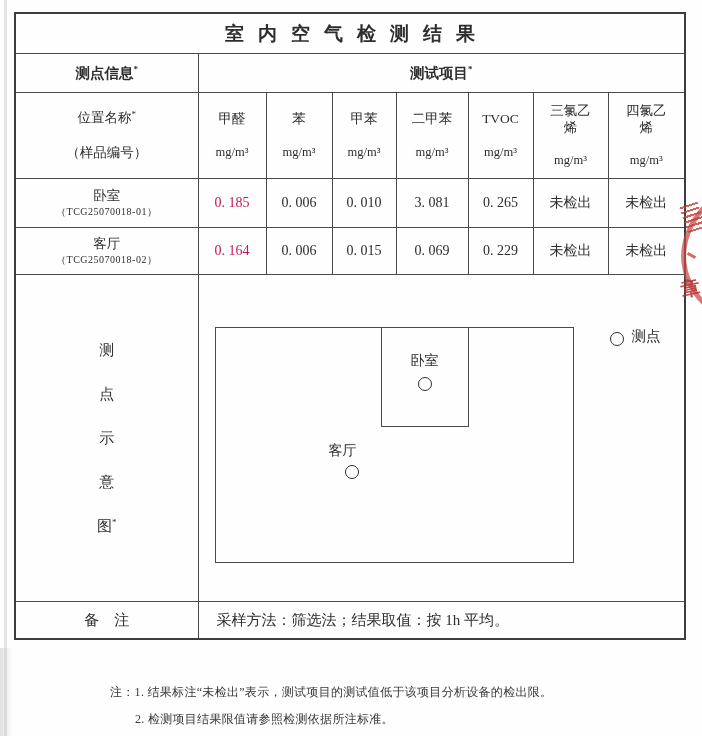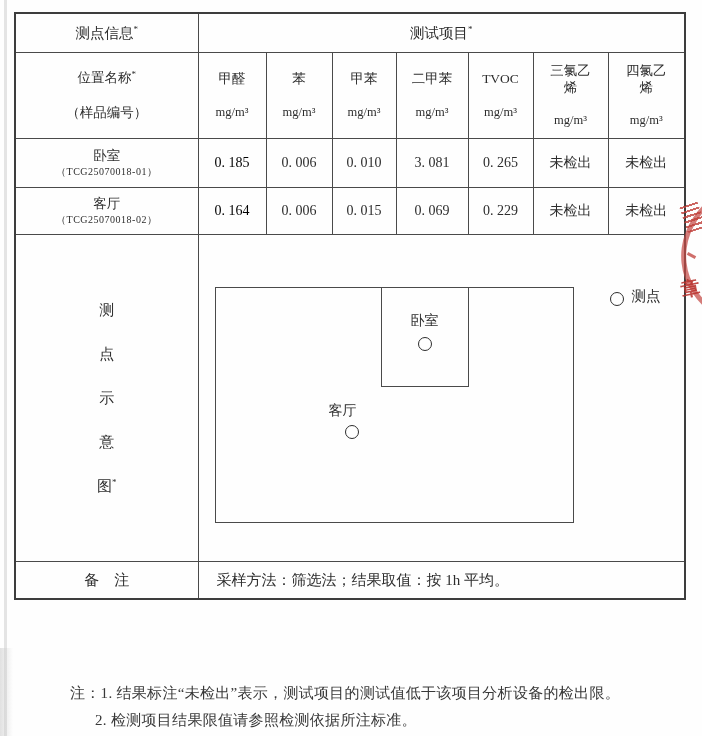--- a/index.html
+++ b/index.html
@@ -32,33 +32,33 @@
   }
   td {
     border:1px solid #4a4a4a;
     text-align:center; vertical-align:middle;
     padding:0; font-size:13.5px;
     overflow:hidden;
   }
   sup.ast { font-size:9px; vertical-align:super; line-height:0; }
 
   .title-cell { height:39px; font-size:19px; font-weight:bold; letter-spacing:14px; text-indent:14px; }
-  .h1-cell { height:38px; font-size:14.5px; font-weight:normal; }
+  .h1-cell { height:38px; font-size:14.5px; font-weight:bold; }
   .h2-cell { height:85px; }
   .h2-inner { display:flex; flex-direction:column; align-items:center; justify-content:center; gap:17px; }
   .chem-name { display:inline-block; line-height:1.25; }
   .chem-name.wrap { max-width:3.2em; }
   .unit { font-size:12.5px; }
 
   .data-row td { height:48px; }
   .data-row2 td { height:46px; }
   .loc-line1 { font-size:13.5px; line-height:1.35; }
   .loc-line2 { font-size:10px; line-height:1.35; letter-spacing:.5px; }
   .val { font-size:14px; }
-  .val.red { color:#000000; }
+  .val.red { color:#be185d; }
 
   .limits-row td { height:35px; font-size:13px; }
 
   .diagram-cell { height:326px; }
   .side-label {
     display:flex; flex-direction:column; align-items:center; justify-content:center;
     gap:25px; font-size:15px; height:100%;
   }
   .diagram-area { position:relative; height:326px; }
   .plan {
@@ -79,21 +79,21 @@
     background:#fff; box-sizing:border-box;
   }
   .legend { position:absolute; left:411px; top:52px; display:flex; align-items:flex-end; gap:8px; }
   .legend-label { font-size:14.5px; }
 
   .remark-row td { height:36px;margin-left:28px; }
   .remark-label { font-size:15px; }
   .remark-content { text-align:left; padding-left:18px; font-size:15px; }
 
   
-  .note { position:absolute; font-size:15px; color:#383838; letter-spacing:.3px; }
+  .note { position:absolute; font-size:12px; color:#383838; letter-spacing:.3px;margin-left:40px; }
   .note1 { left:70px; top:684px; }
   .note2 { left:95px; top:711px; }
 
   
   .seal { position:absolute; z-index:5; pointer-events:none; }
   .seal-arc {
     left:681px; top:174px; width:182px; height:148px;
     border:5px solid rgba(196,74,69,0.72); border-radius:50%;
     transform:rotate(-6deg);
   }
@@ -124,20 +124,25 @@
       <col style="width:68px">
       <col style="width:66px">
       <col style="width:64px">
     <col style="width:72px">
       <col style="width:65px">
       <col style="width:75px">
       <col style="width:77px">
   </colgroup>
 
   <tbody>
+      <tr>
+    <td class="title-cell" colspan="8">
+      <span>室内空气检测结果</span>
+    </td>
+  </tr>
 
   <tr>
     <td class="h1-cell">
       <span>测点信息</span><sup class="ast">*</sup>
     </td>
     <td class="h1-cell" colspan="7">
       <span>测试项目</span><sup class="ast">*</sup>
     </td>
   </tr>
 

